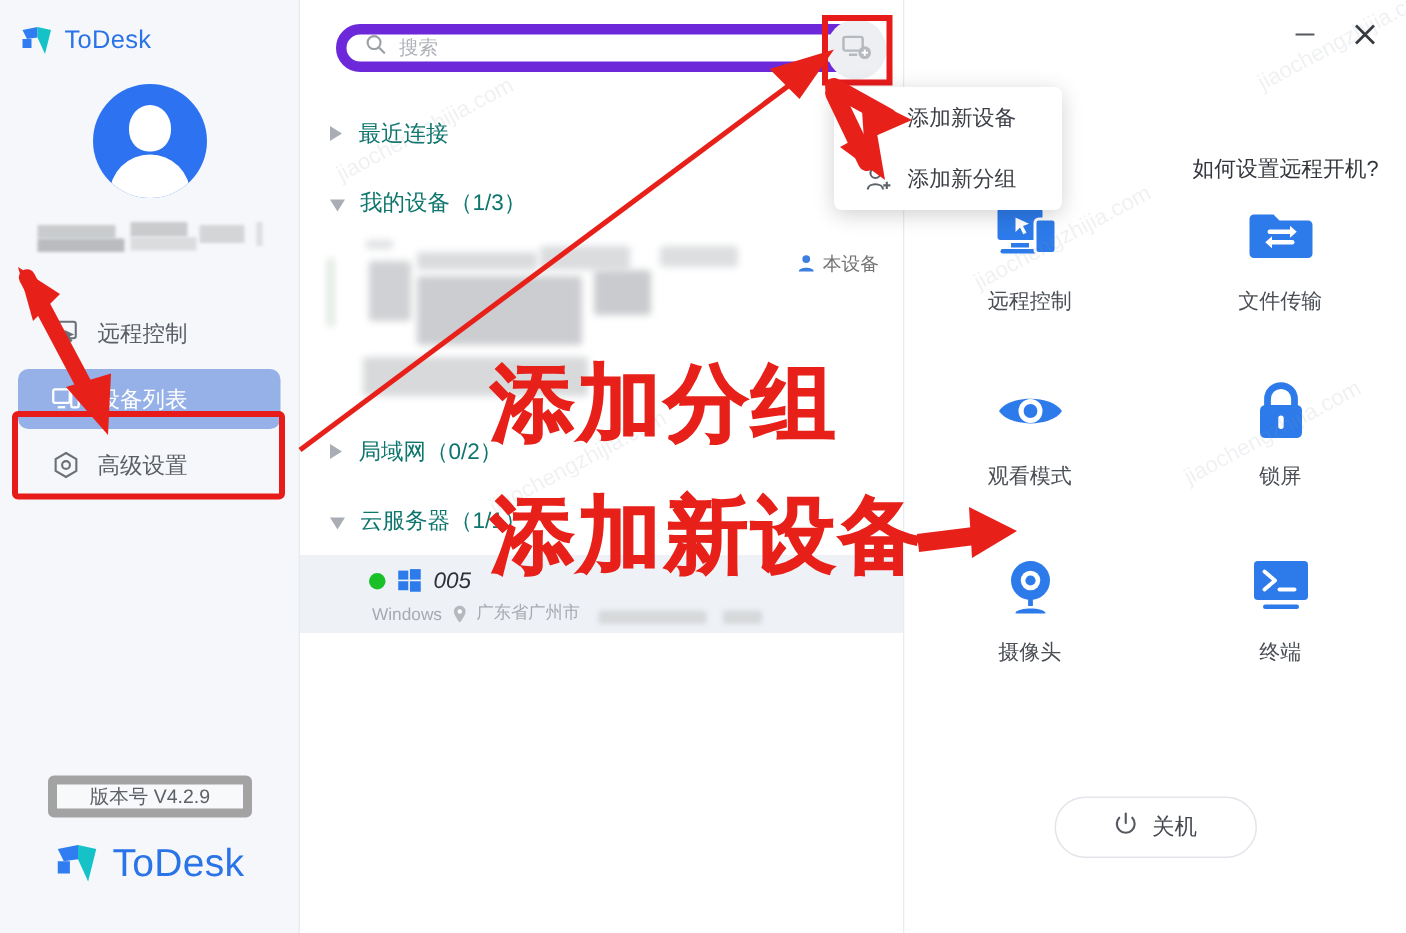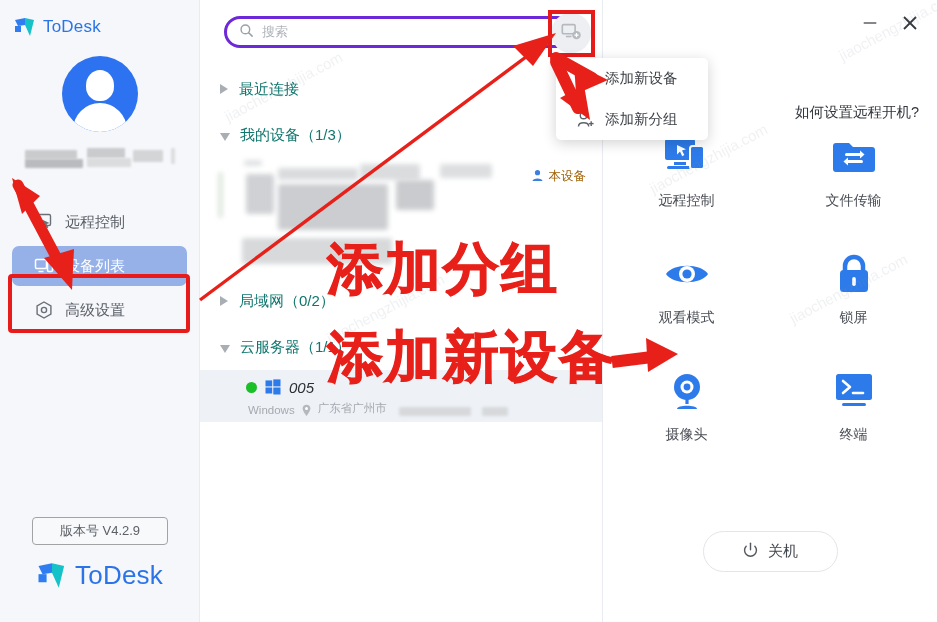--- a/index.html
+++ b/index.html
@@ -57,39 +57,39 @@
   .nav-item.active { background: #95b1e8; color: #ffffff; }
   .nav-icon { width: 20px; height: 20px; flex: 0 0 20px; display:block; }
 
   .hl-box {
     position: absolute; left: 8px; top: 274px; width: 182px; height: 59px;
     border: 4px solid #e81b1b; border-radius: 4px; pointer-events: none;
   }
 
   .ver-badge {
     position: absolute; left: 32px; top: 517px; width: 136px; height: 28px;
-    border: 1px solid #a3a3a3; border-radius: 4px; background: #f7f9fb;
+    border: 6px solid #a3a3a3; border-radius: 4px; background: #f7f9fb;
     display: flex; align-items: center; justify-content: center;
     font-size: 13px; color: #5d6066;
   }
   .foot-logo {
     position: absolute; left: 0; top: 560px; width: 200px;
     display: flex; align-items: center; justify-content: center; gap: 8px;
   }
   .foot-logo .brand-mark { width: 30px; height: 27px; }
   .foot-logo .brand-name { font-size: 26px; }
 
   
   #listcol {
     width: 403px; flex: 0 0 403px; height: 622px;
     border-right: 1px solid #e8ebf0; position: relative; background: #fff;
   }
   .searchbar { padding: 16px 24px 0 24px; display:flex; align-items:center; }
   .search-input {
-    flex: 1; height: 32px; border: 3px solid #6d28d9; border-radius: 16px;
+    flex: 1; height: 32px; border: 7px solid #6d28d9; border-radius: 16px;
     display: flex; align-items: center; gap: 8px; padding: 0 12px; background:#fff;
   }
   .search-input span.ph { font-size: 13px; color: #aeb2b8; }
   .add-btn {
     position: absolute; left: 551px; top: 13px; width: 40px; height: 40px;
     border-radius: 50%; background: #edeff2;
     display: flex; align-items: center; justify-content: center; cursor: pointer;
   }
   .add-btn-box {
     position: absolute; left: 548px; top: 10px; width: 47px; height: 47px;
@@ -113,21 +113,21 @@
   .dev-name { font-size: 15px; color: #2d3036; }
   .dev-line2 { display: flex; align-items: flex-end; gap: 6px; margin-top: 3px; padding-left:2px;}
   .dev-os { font-size: 11.5px; color: #a6aab0; }
   .pin-ico { width: 11px; height: 13px; flex:0 0 11px; }
   .dev-loc { font-size: 11.5px; color: #a6aab0; }
   .blurbar { display:inline-block; background:#d6d8da; filter: blur(1.6px); height: 9px; border-radius:2px;}
 
   .this-dev {
     position: absolute; right: 16px; top: 10px;
     display: flex; align-items: center; gap: 5px;
-    font-size: 12.5px; color: #a16207;
+    font-size: 12.5px; color: #737373;
   }
 
   .blurblock { position: absolute; background: #cfd1d4; filter: blur(2.5px); border-radius: 2px; }
 
   
   #right { flex: 1; height: 622px; position: relative; background: #fff; }
   .win-ctrl { position: absolute; right: 14px; top: 10px; display: flex; gap: 14px; }
   .wc { width: 26px; height: 26px; display:flex; align-items:center; justify-content:center; cursor:pointer; }
   .howlink {
     position: absolute; right: 18px; top: 103px;

